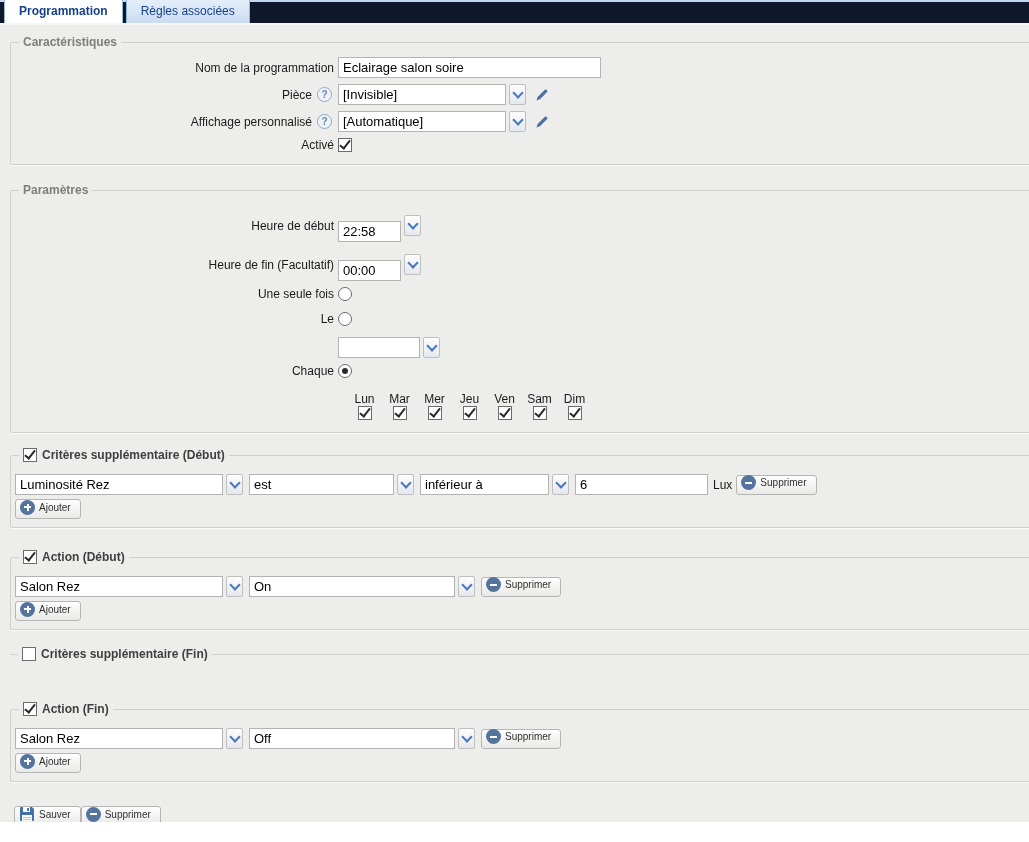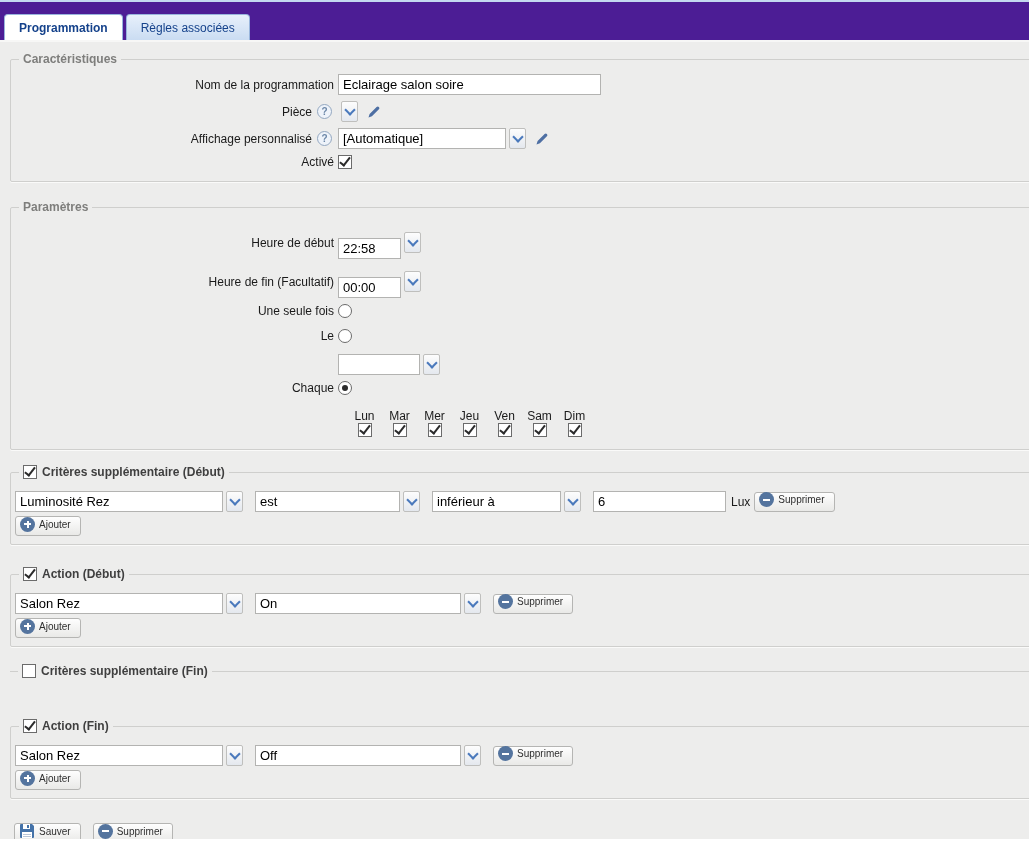--- a/index.html
+++ b/index.html
@@ -1,20 +1,20 @@
 <!DOCTYPE html>
 <html><head>
 <meta charset="utf-8">
 <style>
   * { box-sizing: border-box; margin: 0; padding: 0; }
   html,body { width:1029px; height:842px; overflow:hidden; background:#fff;
     font-family:"Liberation Sans", sans-serif; font-size:12px; color:#1a1a1a; }
 
   
-  .tabstrip { height:40px; background:#4c1d95; border-top:2px solid #c3d8f0;
+  .tabstrip { height:23px; background:#0f172a; border-top:2px solid #c3d8f0;
     display:flex; align-items:flex-end; padding-left:4px; }
   .tab { display:inline-flex; align-items:center; height:26px; padding:0 14px;
     border:1px solid #98b5dc; border-bottom:none; border-radius:4px 4px 0 0;
     color:#15428b; cursor:pointer; margin-right:3px; }
   .tab.active { background:#fff; font-weight:bold; }
   .tab.inactive { background:linear-gradient(#e7f0fb,#cadcf2); }
 
   
   .content { height:799px; background:#ededec; border-top:2px solid #f7f7f6;
     padding-top:10px; overflow:hidden; }
@@ -83,23 +83,23 @@
     padding:0 9px 4px 4px; border:1px solid #b5b5b3; border-radius:3px;
     background:linear-gradient(#fefefe,#e9e9e7); color:#2f2f2f; cursor:pointer;
     font-family:inherit; font-size:10px; }
 
   
   .days { margin-left:335px; margin-top:14px; display:flex; gap:6px; }
   .day-col { width:29px; display:flex; flex-direction:column; align-items:center; gap:0; }
   .row-gap-lg { margin-bottom:11px; }
   .unit { margin:0 5px 0 5px; }
   .criteria-row { display:flex; align-items:center; margin-bottom:4px; }
-  .criteria-row > * { margin-right:12px; }
+  .criteria-row > * { margin-right:6px; }
   .criteria-row > .unit { margin-right:4px; }
-  .footer { margin:24px 0 3px 14px; display:flex; gap:12px; }
+  .footer { margin:24px 0 3px 14px; display:flex; }
   .mt-fs1 { margin-top:0; }
   .gap-a { margin-top:18px; } .gap-b { margin-top:15px; }
   .gap-c { margin-top:22px; } .gap-d { margin-top:17px; } .gap-e { margin-top:21px; }
 </style>
 </head>
 <body>
 
 <div class="tabstrip">
   <div class="tab active">
     <span>Programmation</span>
@@ -116,20 +116,21 @@
       <span>Caractéristiques</span>
     </legend>
     <div class="fs-body">
       <div class="frow">
         <span class="flabel">Nom de la programmation</span>
         <input class="txt w-name" value="Eclairage salon soire" style="">
       </div>
       <div class="frow">
         <span class="flabel"><span class="lbl">Pièce</span><span class="help"></span></span>
         <span class="combo">
+          <span class="combo-field w-room">[Invisible]</span>
           <span class="combo-trigger"></span>
         </span>
         <span class="pencil">
           <svg width="15" height="15" viewBox="0 0 15 15">
               <path d="M2.5 13.5 L3.6 10 L10.6 3 a1.6 1.6 0 0 1 2.3 2.3 L5.9 12.3 Z" fill="#4e6fa3"></path>
             </svg>
         </span>
       </div>
       <div class="frow">
         <span class="flabel"><span class="lbl">Affichage personnalisé</span><span class="help"></span></span>

